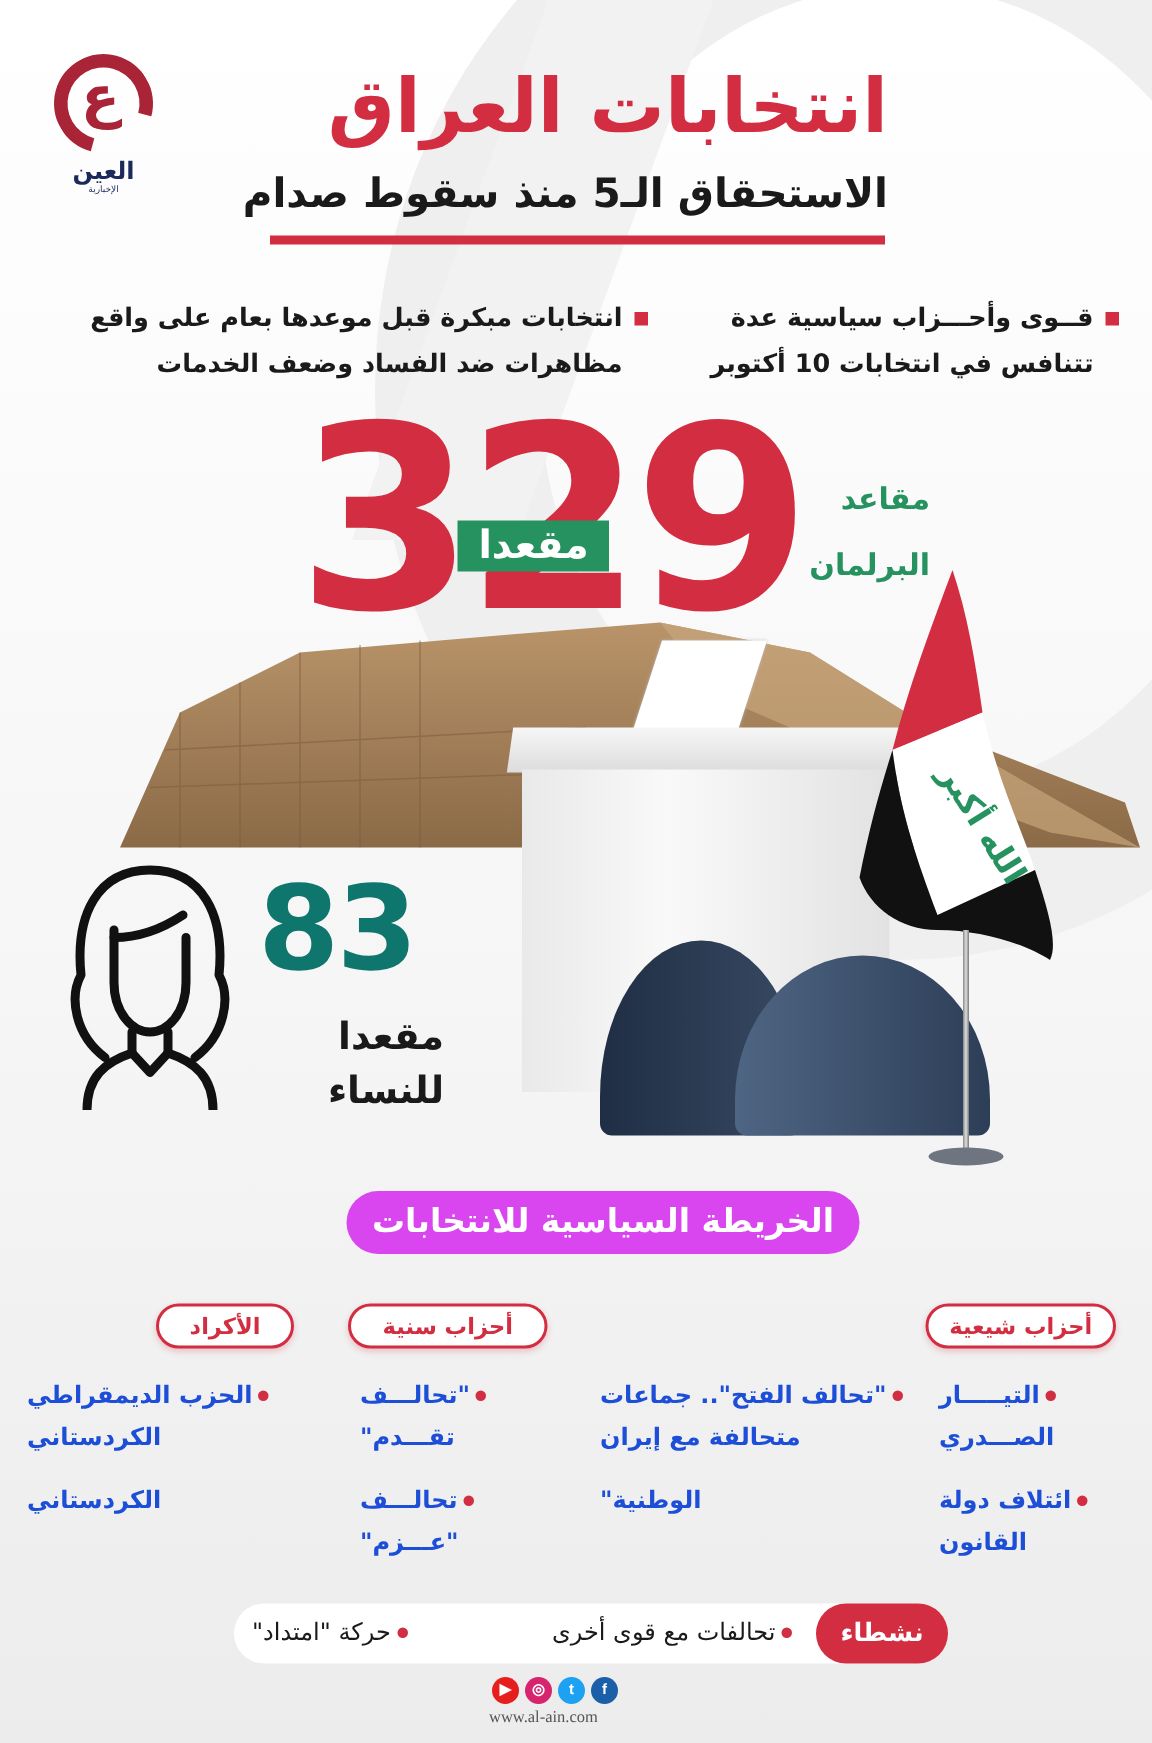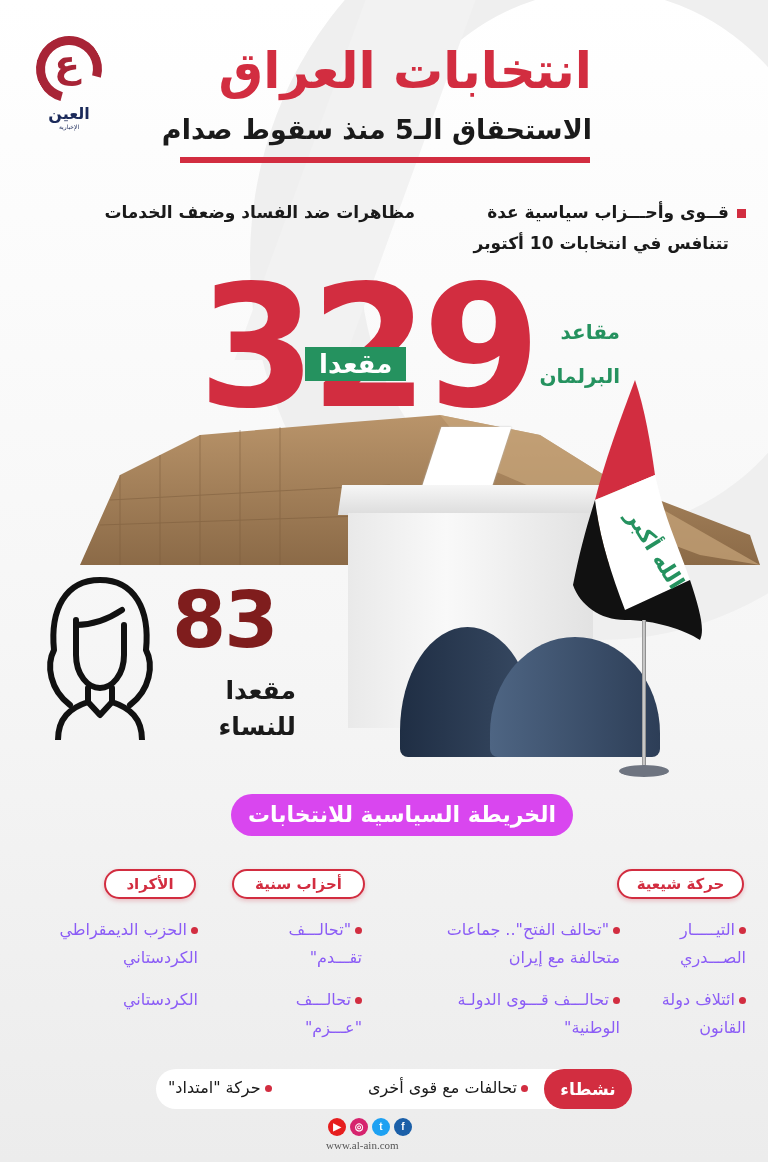--- a/index.html
+++ b/index.html
@@ -98,21 +98,21 @@
   }
 
   
   .flag { left: 565px; top: 380px; width: 150px; height: 400px; z-index: 4; }
   .flag-pole { position: absolute; left: 77px; top: 240px; width: 4px; height: 150px; background: linear-gradient(90deg,#888,#ddd,#777); }
   .flag-base { position: absolute; left: 54px; top: 385px; width: 50px; height: 12px; border-radius: 50%; background: #6e7480; }
 
   
   .women-icon { left: 40px; top: 570px; width: 120px; height: 170px; }
   .women-num {
-    left: 172px; top: 575px; font-size: 78px; font-weight: bold; color: #7f1d1d; letter-spacing: -2px;
+    left: 172px; top: 575px; font-size: 78px; font-weight: bold; color: #0f766e; letter-spacing: -2px;
   }
   .women-label {
     left: 178px; top: 673px; width: 118px; direction: rtl; text-align: right;
     font-size: 25px; font-weight: bold; line-height: 36px; color: #1a1a1a;
   }
 
   
   .map-pill {
     left: 231px; top: 794px; width: 342px; height: 42px; border-radius: 22px;
     background: #d946ef; color: #fff; font-size: 22px; font-weight: bold;
@@ -120,22 +120,22 @@
   }
 
   
   .group-pill {
     position: absolute; height: 30px; border: 2px solid #d22d40; border-radius: 16px;
     background: #fff; color: #d22d40; font-size: 15px; font-weight: bold;
     text-align: center; line-height: 26px; direction: rtl;
     box-shadow: 0 2px 4px rgba(210,45,64,0.25);
   }
   .party {
-    position: absolute; direction: rtl; text-align: right; font-size: 16px;
-    line-height: 28px; color: #8b5cf6;
+    position: absolute; direction: rtl; text-align: left; font-size: 16px;
+    line-height: 28px; color: #1d4ed8; font-weight: bold;
   }
   .dot { display: inline-block; width: 7px; height: 7px; border-radius: 50%; background: #d22d40; margin-left: 4px; vertical-align: middle; }
 
   
   .act-bar {
     left: 156px; top: 1069px; width: 476px; height: 40px; border-radius: 20px; background: #fff;
   }
   .act-pill {
     position: absolute; right: 0; top: 0; width: 88px; height: 40px; border-radius: 20px;
     background: #d22d40; color: #fff; font-size: 17px; font-weight: bold; text-align: center; line-height: 40px;
@@ -162,20 +162,21 @@
 
 <div class="layer title">انتخابات العراق</div>
 <div class="layer subtitle">الاستحقاق الـ5 منذ سقوط صدام</div>
 <div class="layer title-underline"></div>
 
 <div class="layer intro intro-right">
   <div><span class="sq"></span><span>قــوى وأحـــزاب سياسية عدة</span></div>
   <div style="padding-right:17px">تتنافس في انتخابات 10 أكتوبر</div>
 </div>
 <div class="layer intro intro-left">
+  <div><span class="sq"></span><span>انتخابات مبكرة قبل موعدها بعام على واقع</span></div>
   <div style="padding-right:17px">مظاهرات ضد الفساد وضعف الخدمات</div>
 </div>
 
 <svg class="layer ziggurat" viewBox="0 0 740 170">
   <defs>
     <linearGradient id="zg" x1="0" y1="0" x2="0" y2="1">
       <stop offset="0" stop-color="#b9946a"></stop>
         <stop offset="1" stop-color="#8b6a47"></stop>
     </linearGradient>
   </defs>
@@ -227,38 +228,37 @@
   <path d="M48,132 L60,145 L72,132"></path>
 </svg>
 <div class="layer women-num">83</div>
 <div class="layer women-label">
   <div>مقعدا</div>
   <div>للنساء</div>
 </div>
 
 <div class="layer map-pill">الخريطة السياسية للانتخابات</div>
 
-<div class="group-pill" style="left:617px; top:869px; width:127px; z-index:2;">حركة شيعية</div>
+<div class="group-pill" style="left:617px; top:869px; width:127px; z-index:2;">أحزاب شيعية</div>
 <div class="group-pill" style="left:232px; top:869px; width:133px; z-index:2;">أحزاب سنية</div>
 <div class="group-pill" style="left:104px; top:869px; width:92px; z-index:2;">الأكراد</div>
 
 <div class="party" style="right:22px; top:916px; width:120px; z-index:2;">
   <div><span class="dot"></span><span>التيـــــار</span></div>
   <div>الصـــدري</div>
 </div>
 <div class="party" style="right:148px; top:916px; width:220px; z-index:2;">
   <div><span class="dot"></span><span>"تحالف الفتح".. جماعات</span></div>
   <div>متحالفة مع إيران</div>
 </div>
 <div class="party" style="right:22px; top:986px; width:120px; z-index:2;">
   <div><span class="dot"></span><span>ائتلاف دولة</span></div>
   <div>القانون</div>
 </div>
 <div class="party" style="right:148px; top:986px; width:220px; z-index:2;">
-  <div><span class="dot"></span><span>تحالـــف قـــوى الدولـة</span></div>
   <div>الوطنية"</div>
 </div>
 
 <div class="party" style="left:240px; top:916px; width:122px; z-index:2;">
   <div><span class="dot"></span><span>"تحالـــف</span></div>
   <div>تقـــدم"</div>
 </div>
 <div class="party" style="left:240px; top:986px; width:122px; z-index:2;">
   <div><span class="dot"></span><span>تحالـــف</span></div>
   <div>"عـــزم"</div>

